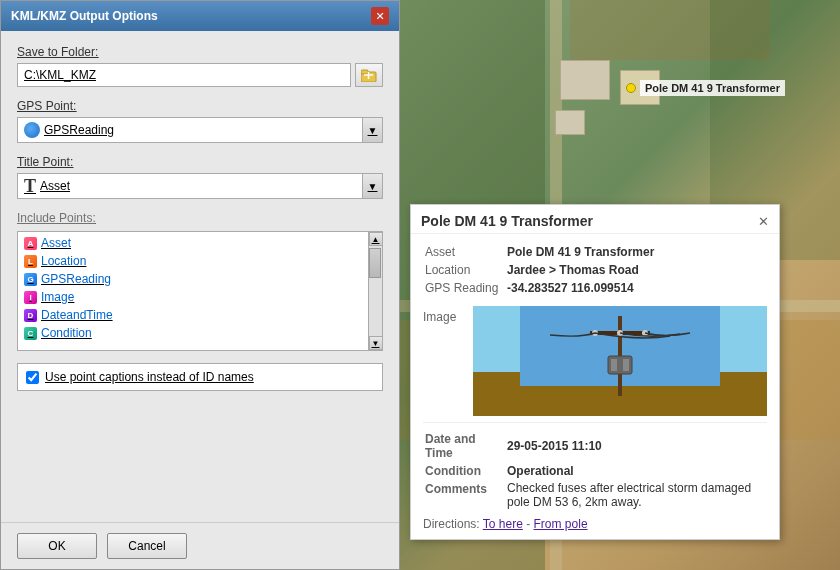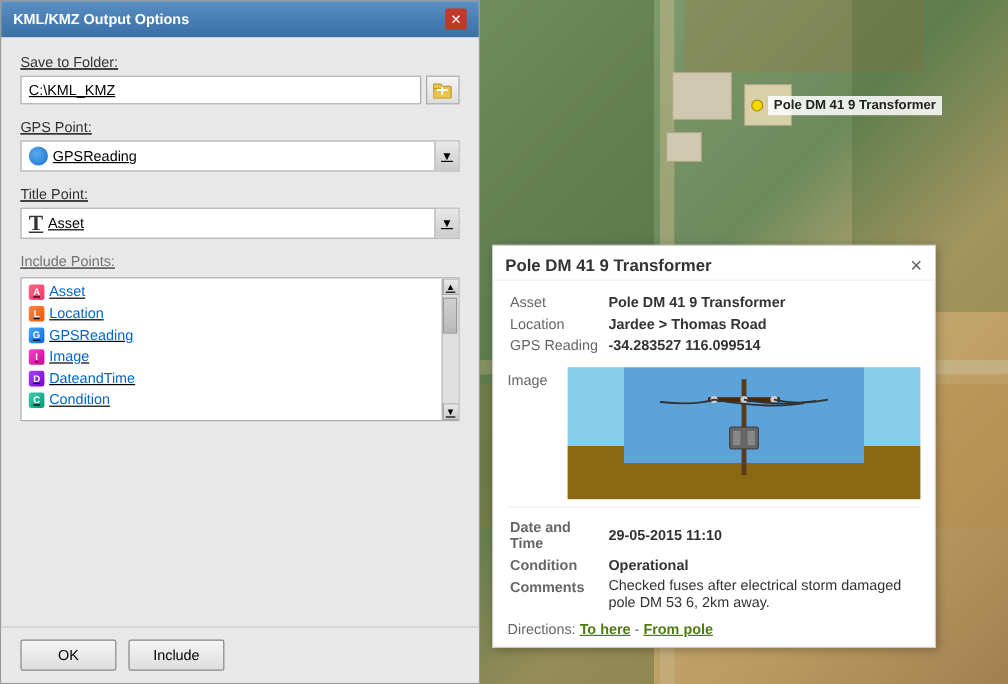--- a/index.html
+++ b/index.html
@@ -422,24 +422,23 @@
       font-weight: normal !important;
       color: #333 !important;
     }
 
     .directions-row {
       margin-top: 6px;
       color: #666;
     }
 
     .directions-row a {
-      color: #4d7c0f;
+      color: #4c1d95;
       text-decoration: underline;
       cursor: pointer;
-      font-weight: bold;
     }
 
     .divider {
       border: none;
       border-top: 1px solid #eee;
       margin: 4px 0;
     }
 
     
     .icon-asset { background: linear-gradient(135deg, #ff6688, #ff3366); }
@@ -551,26 +550,30 @@
         <div class="list-scrollbar">
           <div class="scroll-up">▲</div>
           <div class="scroll-track">
             <div class="scroll-thumb"></div>
           </div>
           <div class="scroll-down">▼</div>
         </div>
       </div>
     </div>
 
+    <div class="checkbox-row">
+      <input type="checkbox" checked="" style="">
+      <span>Use point captions instead of ID names</span>
+    </div>
 
   </div>
 
   <div class="dialog-footer">
     <button class="btn">OK</button>
-    <button class="btn">Include</button>
+    <button class="btn">Cancel</button>
   </div>
 </div>
 
 <div class="map-container">
   <div class="map-bg">
 
     <div class="map-road-h" style="top:300px;left:0;width:440px;opacity:0.7"></div>
 
     <div class="map-road-v" style="top:0;left:150px;height:570px;opacity:0.5"></div>
 

